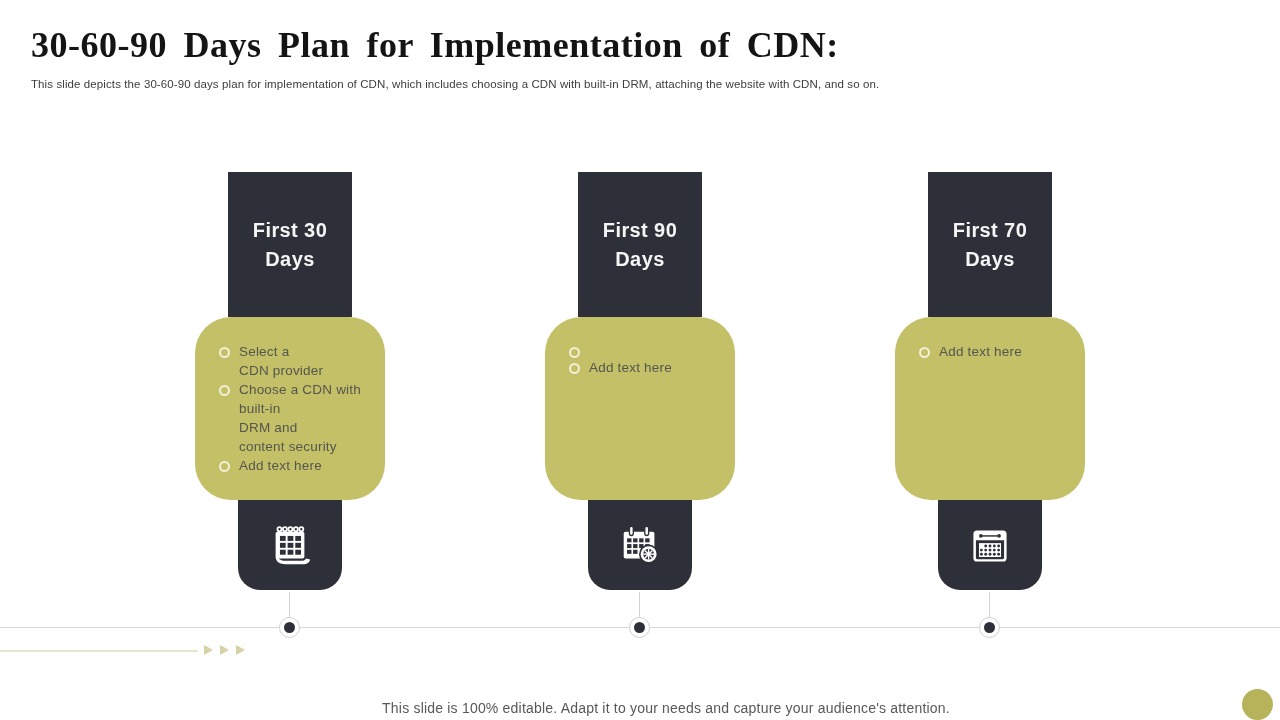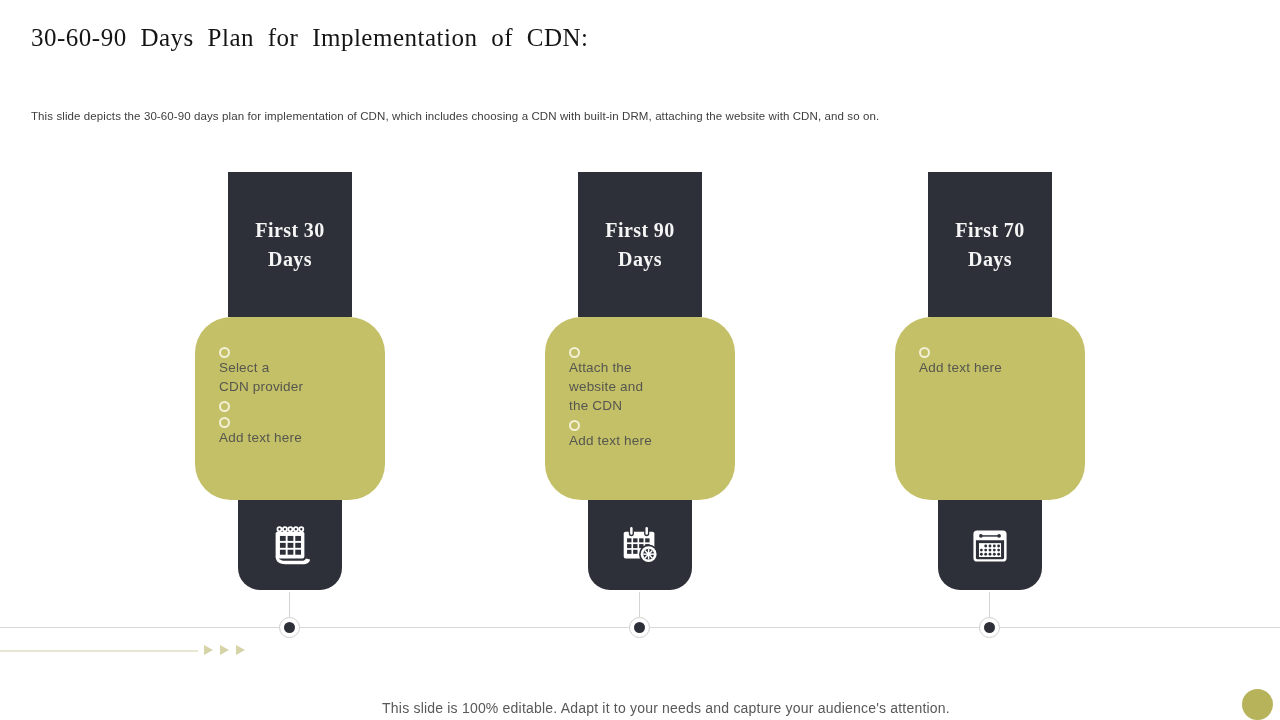--- a/index.html
+++ b/index.html
@@ -3,53 +3,53 @@
 <meta charset="utf-8">
 <style>
   html,body{margin:0;padding:0;background:#888;}
   .slide{
     position:relative;width:1280px;height:720px;background:#ffffff;
     overflow:hidden;font-family:"Liberation Sans",sans-serif;
   }
   
   .title{
     position:absolute;left:31px;top:24px;width:1100px;
-    font-family:"Liberation Serif",serif;font-weight:normal;
-    font-size:25px;color:#141414;letter-spacing:.5px;word-spacing:7px;
+    font-family:"Liberation Serif",serif;font-weight:bold;
+    font-size:36px;color:#141414;letter-spacing:.5px;word-spacing:7px;
   }
   .subtitle{
     position:absolute;left:31px;top:78px;width:1000px;
-    font-size:11.5px;color:#3d3d3d;letter-spacing:.1px;margin-top:32px;
+    font-size:11.5px;color:#3d3d3d;letter-spacing:.1px;
   }
   
   .timeline{position:absolute;left:0;top:627px;width:1280px;height:1px;background:#d8d8d8;}
   
   .column{position:absolute;top:172px;width:190px;height:470px;}
   .col-1{left:195px}.col-2{left:545px}.col-3{left:895px}
   .head-rect{
     position:absolute;left:33px;top:0;width:124px;height:145px;background:#2e3039;
     display:flex;align-items:center;justify-content:center;z-index:1;
   }
   .head-rect span{
-    font-family:Liberation Serif, serif;font-weight:bold;font-size:20px;
+    font-family:Liberation Sans, sans-serif;font-weight:bold;font-size:20px;
     color:#f5f5f5;text-align:center;line-height:29px;white-space:pre-line;letter-spacing:.4px;
   }
   .icon-box{
     position:absolute;left:43px;top:308px;width:104px;height:110px;background:#2e3039;
     border-radius:0 0 22px 22px;z-index:1;
     display:flex;align-items:flex-end;justify-content:center;padding-bottom:0;
     box-sizing:border-box;
   }
   .icon-box svg{margin-bottom:21px;}
   .bullet-box{
     position:absolute;left:0;top:145px;width:190px;height:183px;background:#c4c068;
     border-radius:36px;z-index:2;box-sizing:border-box;padding:25px 10px 0 24px;
   }
   .bullet-box ul{list-style:none;margin:0;padding:0;}
-  .bullet-box li{display:flex;align-items:flex-start;flex-direction:column;}
+  .bullet-box li{display:flex;align-items:flex-start;gap:9px;}
   .marker{
     flex:0 0 auto;width:7px;height:7px;border:2px solid #f3f0d6;border-radius:50%;
     margin-top:5px;background:transparent;
   }
   .btext{
     font-size:13.5px;line-height:19px;color:#56564e;white-space:pre-line;letter-spacing:.2px;
   }
   .connector{position:absolute;left:94px;top:420px;width:1px;height:25px;background:#d4d4d4;}
   .node{
     position:absolute;left:84px;top:445px;width:21px;height:21px;background:#ffffff;
@@ -114,20 +114,24 @@
     </div>
     <div class="bullet-box">
       <ul>
           <li>
             <span class="marker"></span>
             <span class="btext">Select a
 CDN provider</span>
           </li>
           <li>
             <span class="marker"></span>
+            <span class="btext">Choose a CDN with
+built-in
+DRM and
+content security</span>
           </li>
           <li>
             <span class="marker"></span>
             <span class="btext">Add text here</span>
           </li>
         </ul>
     </div>
     <div class="connector"></div>
     <div class="node">
         <div class="node-dot"></div>
@@ -169,23 +173,20 @@
           <line x1="33" y1="32.5" x2="36.9" y2="28.6"></line>
             <line x1="33" y1="32.5" x2="29.1" y2="36.4"></line>
         </g>
         <circle cx="33" cy="32.5" r="1.9" fill="#ffffff"></circle>
       </svg>
     </div>
     <div class="bullet-box">
       <ul>
           <li>
             <span class="marker"></span>
-            <span class="btext">Attach the
-website and
-the CDN</span>
           </li>
           <li>
             <span class="marker"></span>
             <span class="btext">Add text here</span>
           </li>
         </ul>
     </div>
     <div class="connector"></div>
     <div class="node">
         <div class="node-dot"></div>

